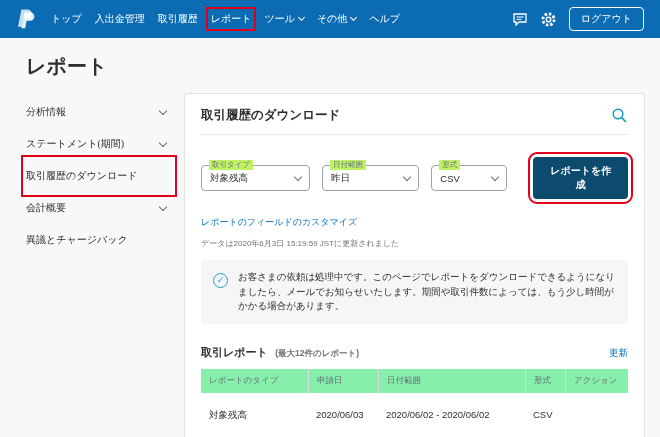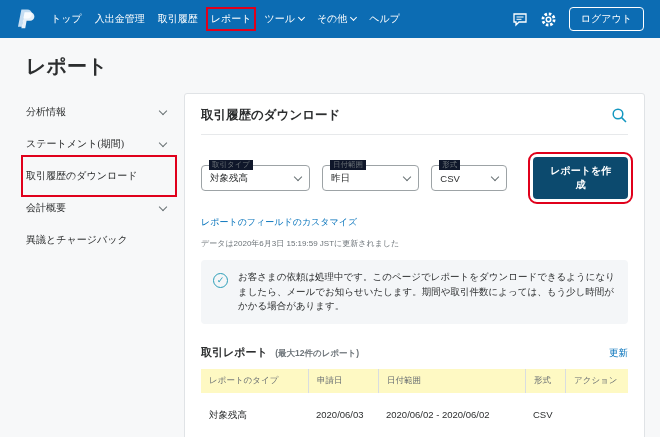--- a/index.html
+++ b/index.html
@@ -25,35 +25,35 @@
   .side-item.muted { color:#9aa1a7; }
   .schev { width:6px; height:6px; border-right:1.3px solid #687173; border-bottom:1.3px solid #687173; transform:rotate(45deg); margin-top:-3px; flex:none; }
   
   .card { flex:1; background:#fff; border:1px solid #e0e3e6; border-radius:3px; padding:13px 16px 16px; min-height:350px; }
   .card-head { display:flex; justify-content:space-between; align-items:center; padding-bottom:10px; border-bottom:1px solid #e7e9eb; }
   .card-title { font-size:12.5px; font-weight:bold; }
   .desc { font-size:9.5px; margin-top:13px; line-height:1.5; }
   .filters { display:flex; align-items:center; gap:12px; margin-top:22px; }
   .selectbox { position:relative; border:1px solid #9da3a6; border-radius:4px; height:26px; display:flex; align-items:center; justify-content:space-between; padding:0 8px; background:#fff; cursor:pointer; }
   .sb1 { width:112px; } .sb2 { width:100px; } .sb3 { width:78px; }
-  .flabel { position:absolute; top:-6px; left:7px; background:#0f172a; font-size:7.5px; color:#6c7378; padding:0 3px; }
+  .flabel { position:absolute; top:-6px; left:7px; background:#bef264; font-size:7.5px; color:#6c7378; padding:0 3px; }
   .sval { font-size:9.5px; }
   .create-btn { background:#0c4a6e; color:#fff; border:none; border-radius:4px; font-size:10px; font-weight:bold; padding:7px 13px; font-family:inherit; cursor:pointer; margin-left:14px; }
   .link { color:#0070ba; font-size:9px; text-decoration:none; cursor:pointer; }
   .customize { display:inline-block; margin-top:17px; }
   .updated { margin-top:9px; font-size:8px; color:#6c7378; }
   .notice { margin-top:11px; background:#f4f6f8; border-radius:4px; padding:10px 12px; display:flex; gap:10px; font-size:9.5px; line-height:1.55; }
   .check-circle { flex:none; width:15px; height:15px; border-radius:50%; border:1.2px solid #2b9eb8; color:#2b9eb8; display:flex; align-items:center; justify-content:center; font-size:9px; margin-top:3px; }
   .reports-head { margin-top:18px; display:flex; justify-content:space-between; align-items:baseline; }
   .reports-title { font-size:11px; font-weight:bold; }
   .reports-sub { font-size:8.5px; color:#6c7378; font-weight:bold; margin-left:3px; }
   .refresh { font-size:9.5px; }
   .tbl { margin-top:9px; }
   .thead, .trow { display:grid; grid-template-columns:107px 70px 147px 40px 1fr; }
-  .thead { background:#fef9c3; }
+  .thead { background:#86efac; }
   .th { font-size:8.5px; color:#686e72; padding:6px 8px; }
   .th + .th { border-left:1px solid #d9dde0; }
   .td { font-size:9.5px; padding:16px 8px 18px; }
   .dl-wrap { display:inline-block; }
 </style>
 </head>
 <body>
 
 <nav class="topnav">
   <span class="logo">

